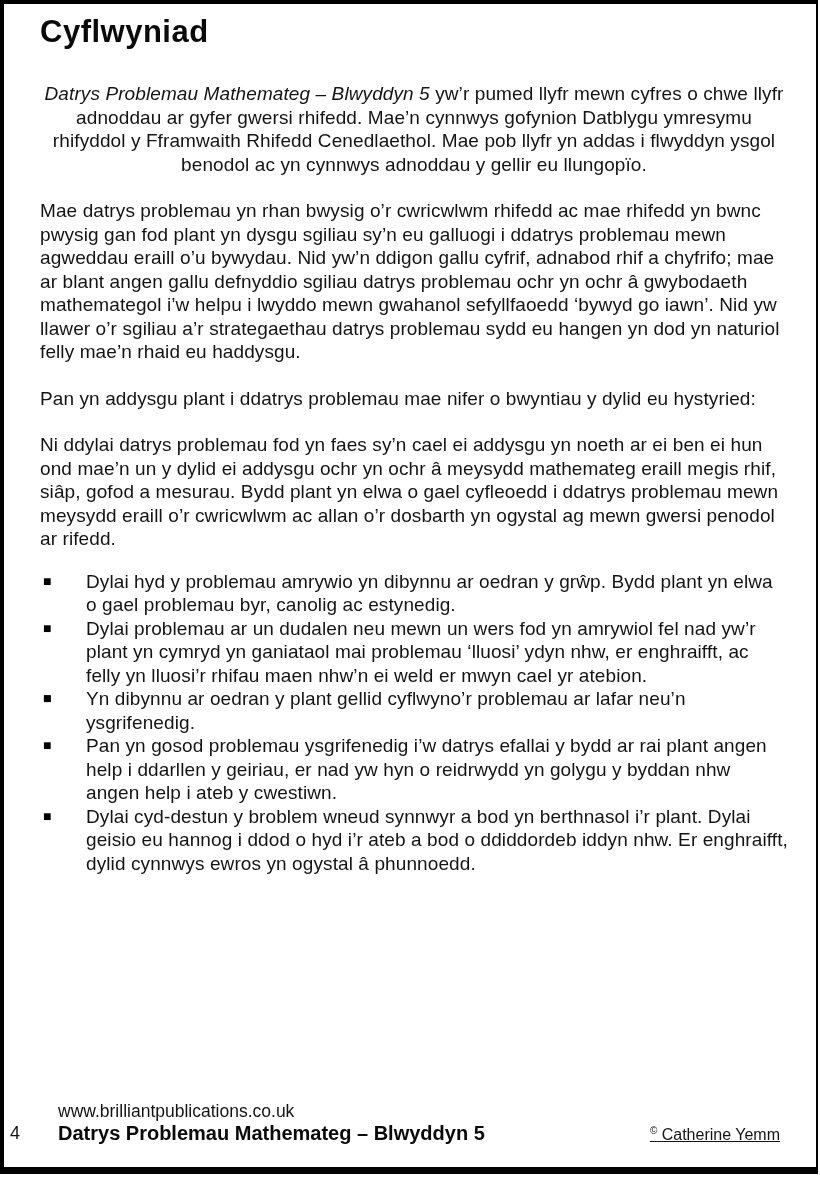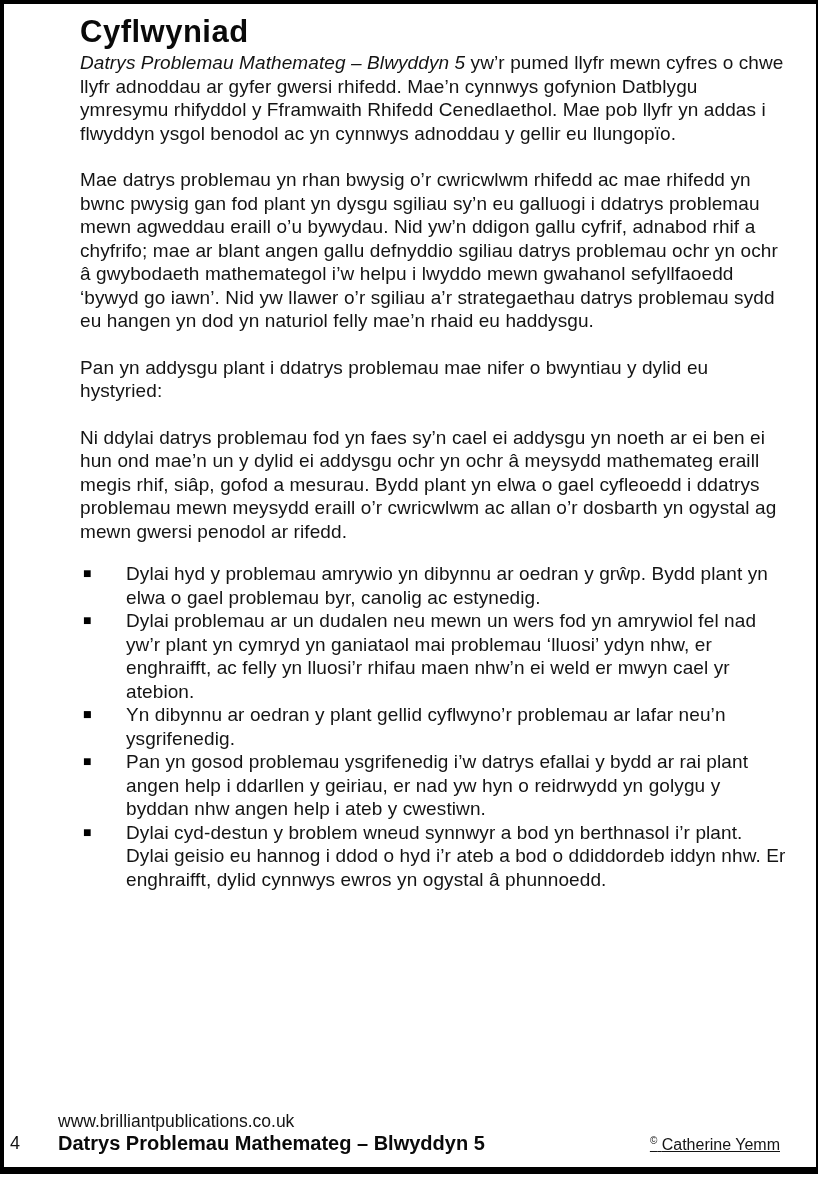--- a/index.html
+++ b/index.html
@@ -17,40 +17,40 @@
     width: 818px;
     height: 1174px;
     box-sizing: border-box;
     background: #ffffff;
     border-top: 4px solid #000;
     border-left: 4px solid #000;
     border-right: 2px solid #000;
     border-bottom: 7px solid #000;
     color: #141414;
     overflow: hidden;
-    padding-left: 40px;
   }
   .content {
     padding: 10px 28px 0 36px;
   }
   .title {
     margin: 0;
     font-size: 31px;
     font-weight: 700;
     letter-spacing: 0.5px;
     color: #0a0a0a;
   }
   .para {
     margin: 23px 0 0 0;
     font-size: 19px;
     line-height: 23.5px;
     letter-spacing: 0.1px;
   }
   .para.first {
-    margin-top: 1px;
+    margin-top: 32px;
+    text-align: center;
   }
   .para em {
     font-style: italic;
   }
   .bullet-list {
     list-style: none;
     margin: 19px 0 0 0;
     padding: 0;
     font-size: 19px;
     line-height: 23.5px;
@@ -65,21 +65,21 @@
     left: 3px;
     top: 0px;
     font-size: 14px;
     line-height: 23.5px;
     color: #000;
   }
   .footer {
     position: absolute;
     left: 0;
     right: 0;
-    bottom: 11px;
+    bottom: 21px;
   }
   .footer-website {
     margin-left: 54px;
     font-size: 17.5px;
     line-height: 20px;
     color: #141414;
   }
   .footer-row {
     position: relative;
     height: 24px;

